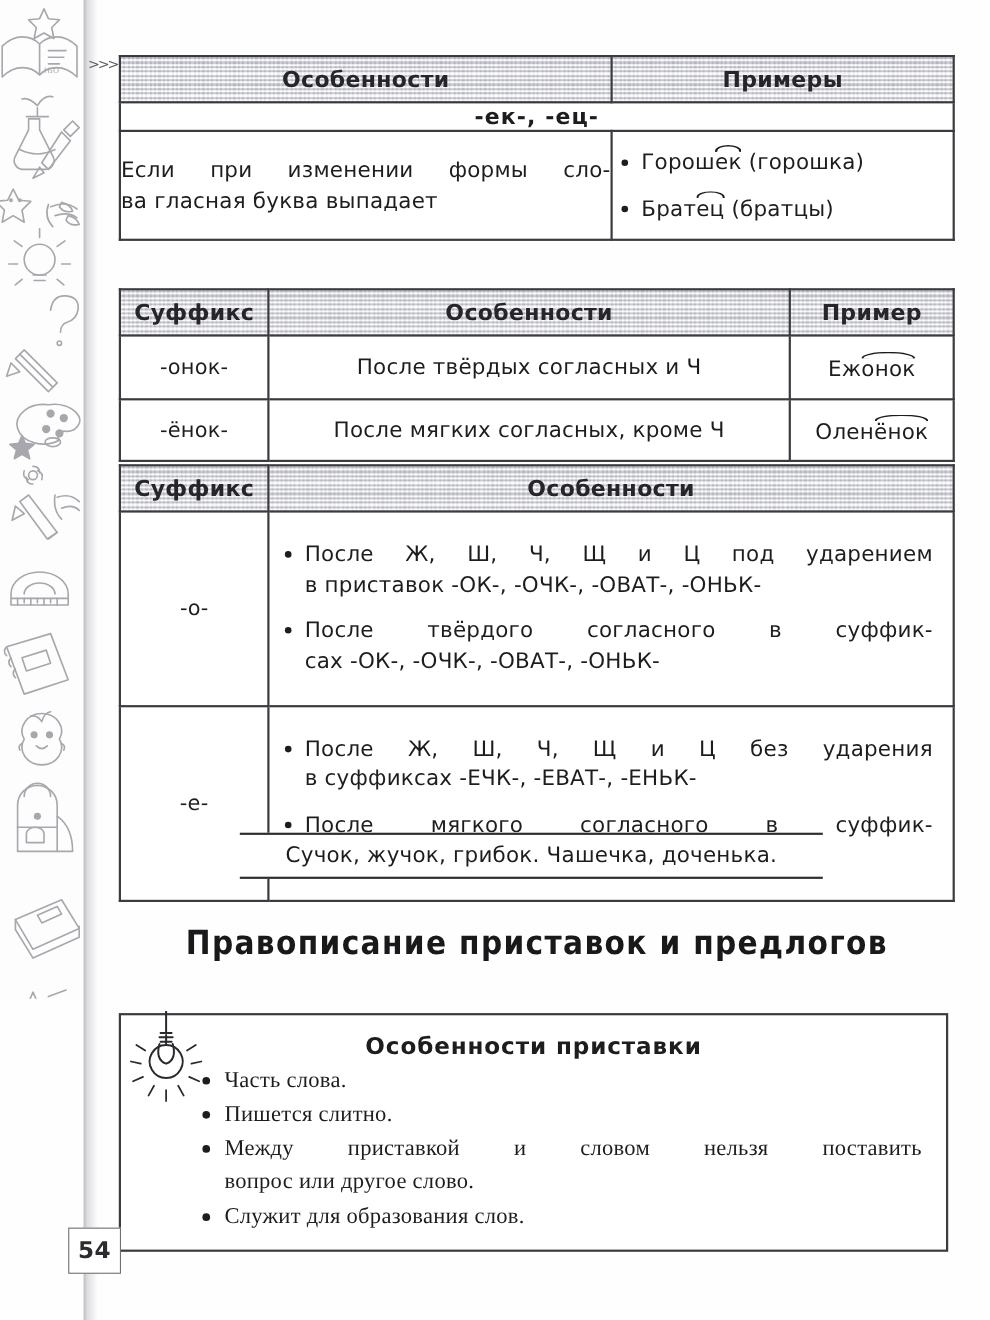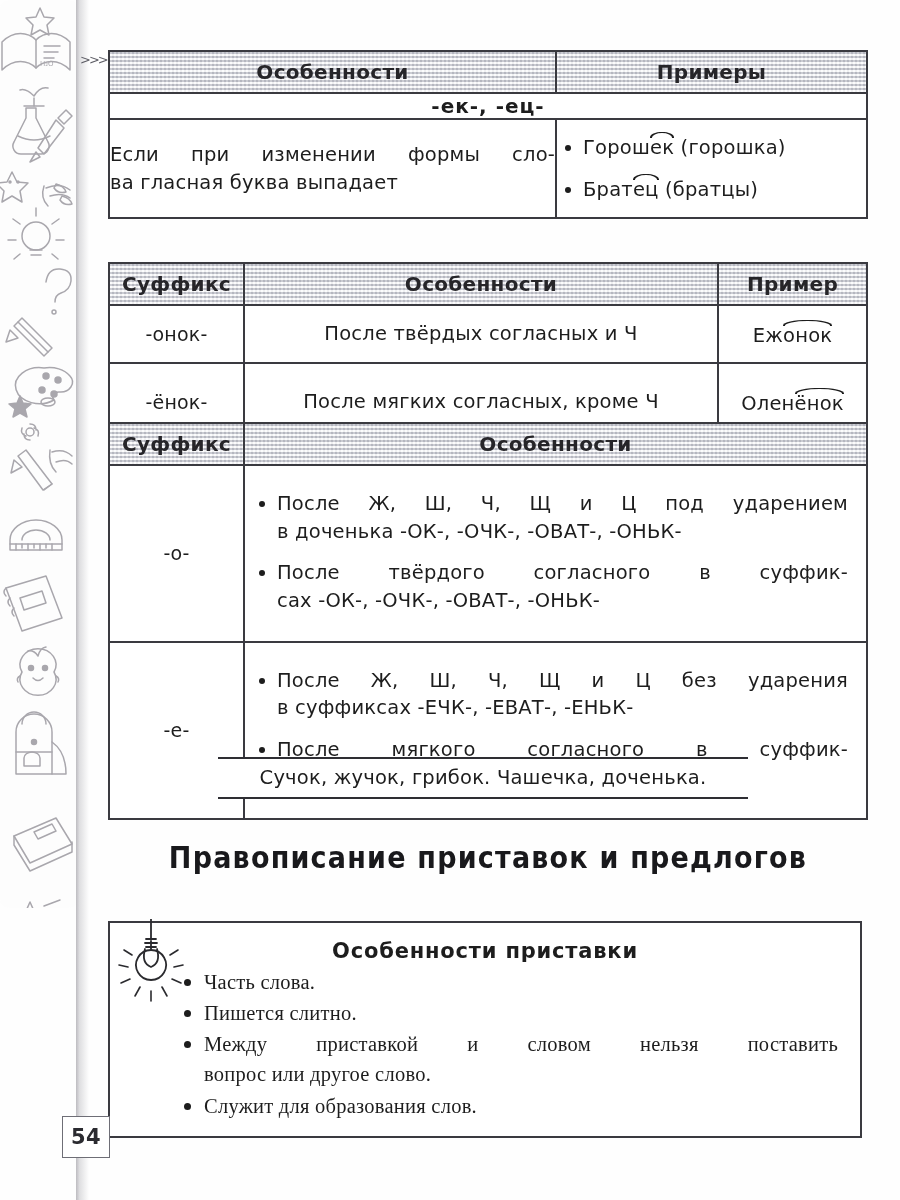--- a/index.html
+++ b/index.html
@@ -461,21 +461,21 @@
         <th class="hdr">Пример</th>
       </tr>
       <tr>
         <td class="sfx-label" style="height:44px;padding:6px 24px">-онок-</td>
         <td class="cellpad plain ctr">После твёрдых согласных и Ч</td>
         <td class="ctr" style="padding:10px 8px 6px">
           <span class="plain">Еж</span><span class="sfx plain">онок</span>
         </td>
       </tr>
       <tr>
-        <td class="sfx-label" style="height:44px;padding:16px 10px">-ёнок-</td>
+        <td class="sfx-label" style="height:44px;padding:5px 10px">-ёнок-</td>
         <td class="cellpad plain ctr">После мягких согласных, кроме Ч</td>
         <td class="ctr" style="padding:10px 8px 6px">
           <span class="plain">Олен</span><span class="sfx plain">ёнок</span>
         </td>
       </tr>
     </tbody>
       </table>
   </div>
 
   <div class="tblock" id="tbl3-wrap">
@@ -486,21 +486,21 @@
         </colgroup>
       <tbody>
           <tr>
         <th class="hdr">Суффикс</th>
         <th class="hdr">Особенности</th>
       </tr>
       <tr>
         <td class="sfx-label">-о-</td>
         <td style="padding:10px 18px 12px 6px">
           <ul class="b jst">
-            <li><span>После Ж, Ш, Ч, Щ и Ц под ударением</span><span class="tail">в доченька -ОК-, -ОЧК-, -ОВАТ-, -ОНЬК-</span></li>
+            <li><span>После Ж, Ш, Ч, Щ и Ц под ударением</span><span class="tail">в приставок -ОК-, -ОЧК-, -ОВАТ-, -ОНЬК-</span></li>
             <li><span>После твёрдого согласного в суффик-</span><span class="tail">сах -ОК-, -ОЧК-, -ОВАТ-, -ОНЬК-</span></li>
           </ul>
         </td>
       </tr>
       <tr>
         <td class="sfx-label">-е-</td>
         <td style="padding:10px 18px 12px 6px">
           <ul class="b jst">
             <li><span>После Ж, Ш, Ч, Щ и Ц без ударения</span><span class="tail">в суффиксах -ЕЧК-, -ЕВАТ-, -ЕНЬК-</span></li>
             <li><span>После мягкого согласного в суффик-</span><span class="tail">сах -ЕЧК-, -ЕВАТ-, -ЕНЬК-</span></li>

